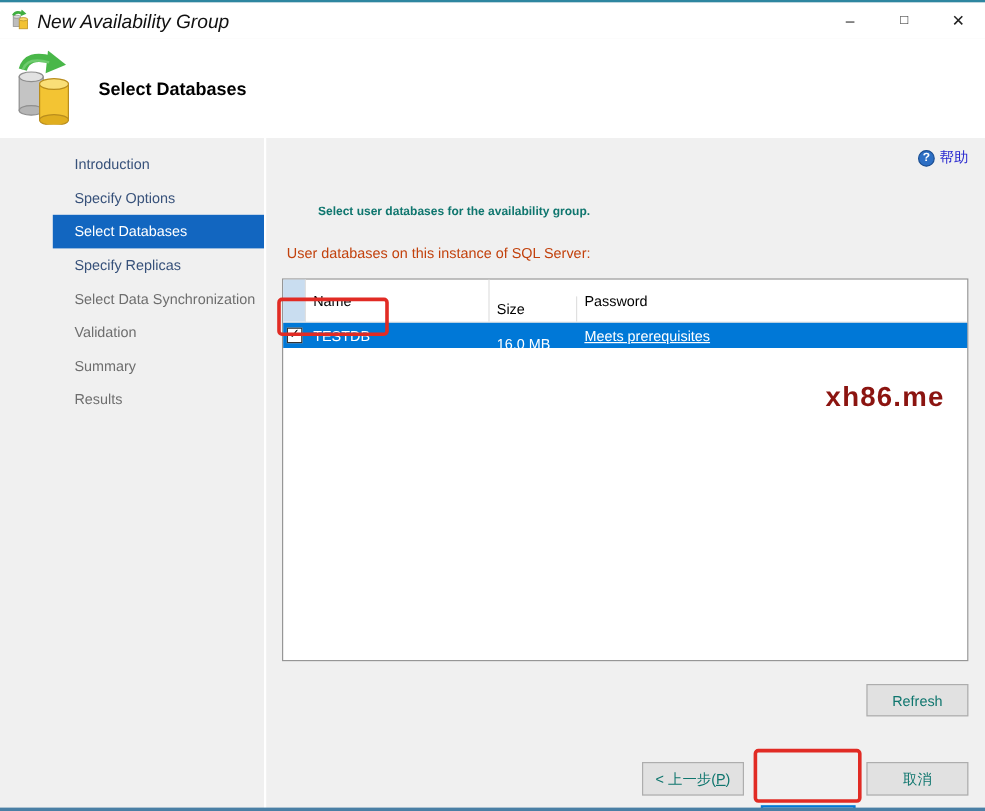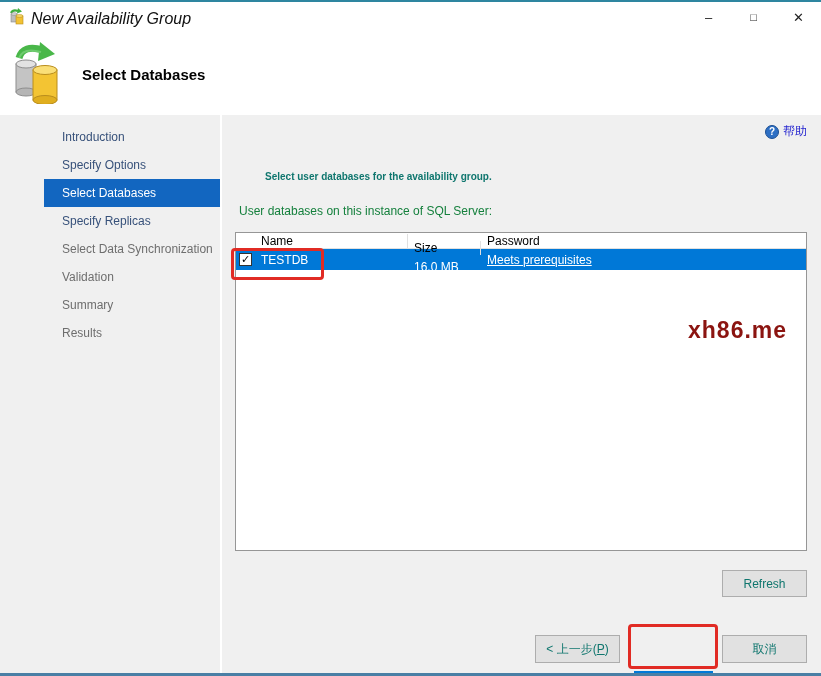--- a/index.html
+++ b/index.html
@@ -29,25 +29,25 @@
   .steps li.upcoming{ color:#6e6e6e; }
   .steps li.current{ background:#1266c0; color:#ffffff; }
   
   .content{ position:absolute; top:113px; left:222px; right:0; bottom:0; background:#f0f0f0; }
   .help{ position:absolute; top:8px; right:14px; display:flex; align-items:center; gap:4px;
          font-size:12px; color:#2727cf; cursor:pointer; }
   .help .help-icon{ width:14px; height:14px; border-radius:50%; background:#2d6fc4; color:#fff;
          font-size:10px; font-weight:bold; display:flex; align-items:center; justify-content:center;
          border:1px solid #1c4f93; }
   .instruction{ position:absolute; left:17px; top:56px; font-size:10px; font-weight:bold; color:#0f766e;margin-left:26px; }
-  .list-label{ position:absolute; left:17px; top:89px; font-size:12px; color:#15803d; }
+  .list-label{ position:absolute; left:17px; top:89px; font-size:12px; color:#c2410c; }
   
   .db-table{ position:absolute; left:13px; top:117px; width:572px; height:319px; background:#ffffff;
              border:1px solid #969696; font-size:12px; }
-  .t-header{ display:flex; height:16px; border-bottom:1px solid #e0e0e0; color:#000;align-items:center; }
+  .t-header{ display:flex; height:36px; border-bottom:1px solid #e0e0e0; color:#000; }
   .t-header .cell{ display:flex; align-items:center; padding-left:6px; border-right:1px solid #e0e0e0; }
   .col-check{ width:19px; padding-left:0 !important; }
   .t-header .col-check{ background:#c9ddf0; }
   .col-name{ width:153px; } .col-size{ width:73px;margin-top:14px; } .col-status{ width:177px; } .col-pass{ flex:1; border-right:none !important; }
   .t-row{ display:flex; height:21px; background:#0078d7; color:#ffffff; align-items:center; }
   .t-row .cell{ display:flex; align-items:center; padding-left:6px; height:100%; }
   .checkbox{ width:13px; height:13px; background:#ffffff; border:1px solid #333; margin-left:3px;
              display:flex; align-items:center; justify-content:center; font-size:11px; color:#000; line-height:1; }
   .status-link{ color:#ffffff; text-decoration:underline; cursor:pointer; }
   

